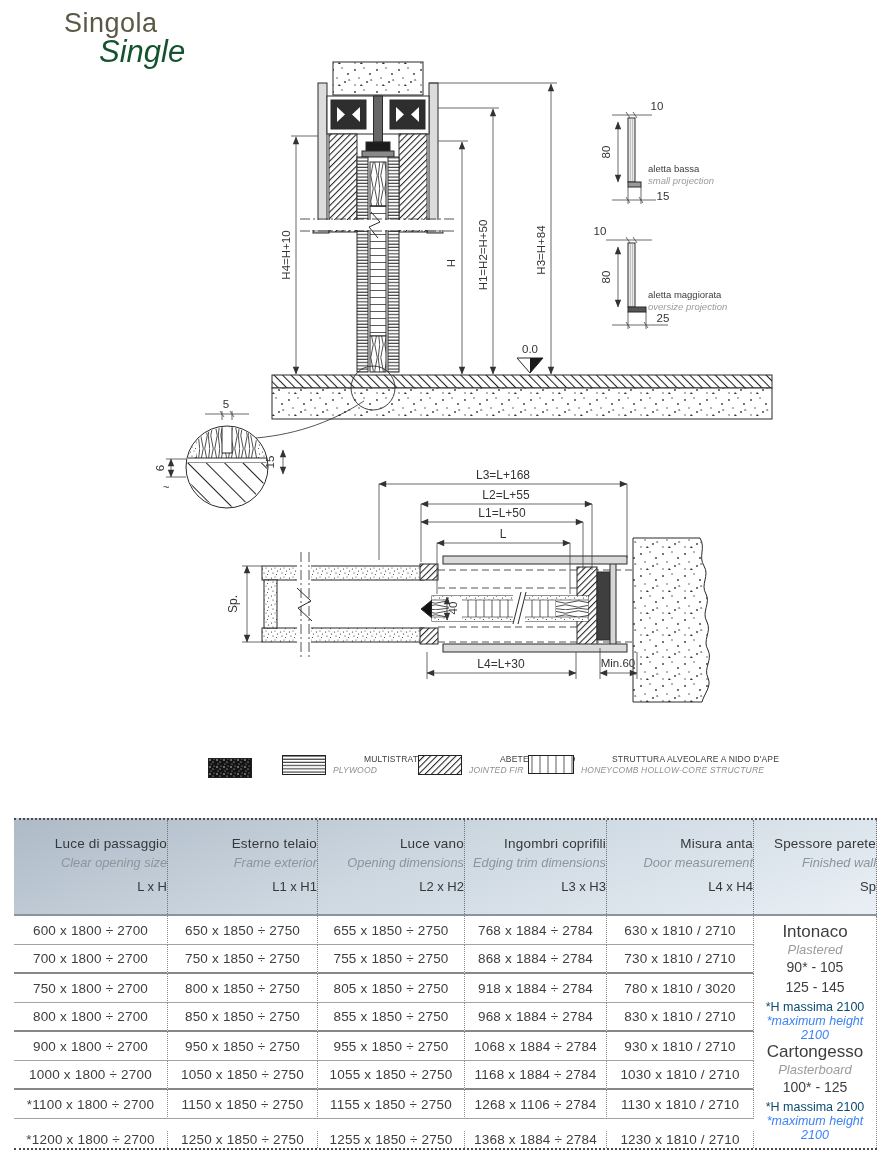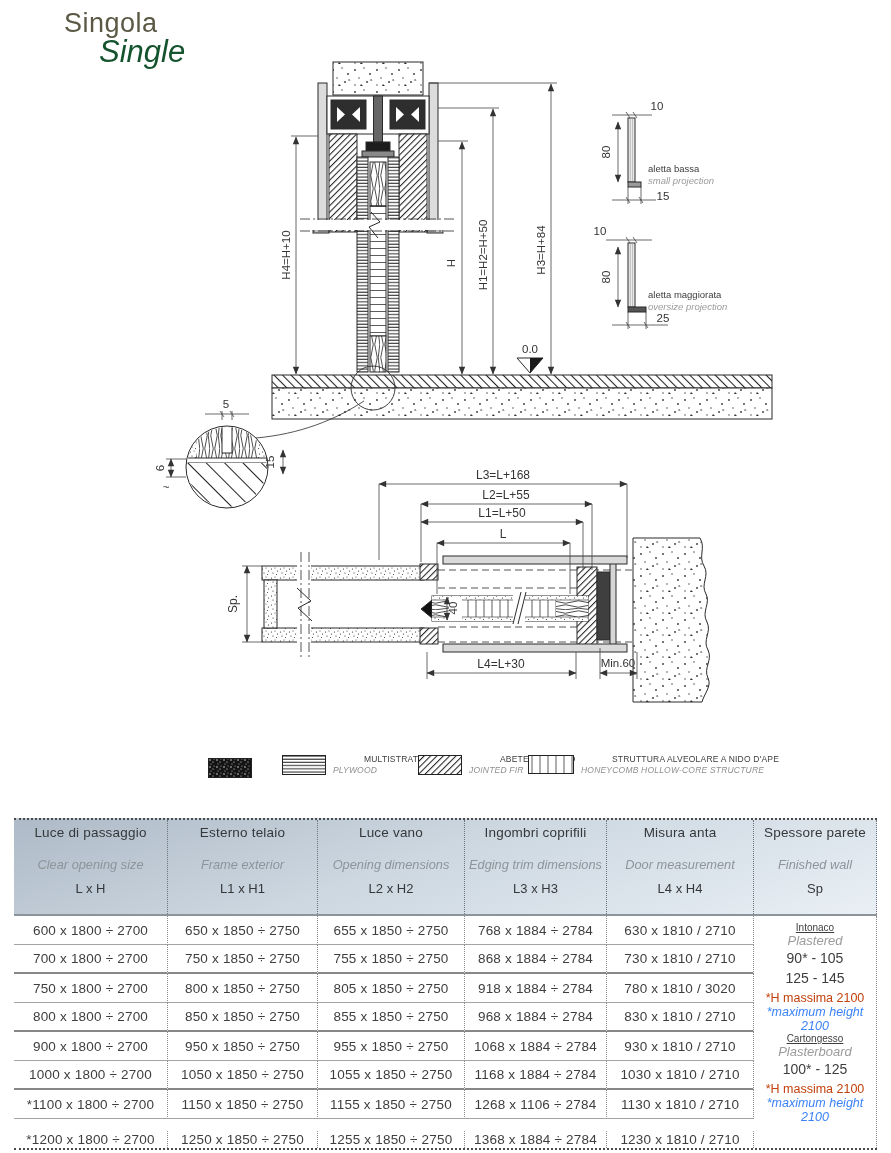--- a/index.html
+++ b/index.html
@@ -16,37 +16,37 @@
   .legend{position:absolute;left:0;top:752px;width:891px;height:44px;}
   .lg-item{position:absolute;display:flex;align-items:center;gap:7px;}
   .lg-tx{line-height:1.25;}
   .lg-it{font-size:8.5px;color:#3c3c3c;letter-spacing:.2px;padding-left:31px;}
   .lg-en{font-size:8.5px;color:#8f8f8f;font-style:italic;letter-spacing:.2px;}
   
   .spec-table{position:absolute;left:14px;top:818px;width:863px;}
   .thead{display:grid;grid-template-columns:154px 150px 147px 142px 147px 123px;
          border-top:2px dotted #4a4a4a;border-bottom:2px solid #8b949b;height:94px;
          background:linear-gradient(160deg,#aebac7 0%,#ccd7e0 45%,#e9eff5 100%);}
-  .hcell{border-right:1px dotted #6d747a;text-align:center;padding-top:5px;box-sizing:border-box;}
+  .hcell{border-right:1px dotted #6d747a;text-align:right;padding-top:16px;box-sizing:border-box;}
   .h-it{font-size:13.5px;color:#35383b;letter-spacing:.2px;}
-  .h-en{font-size:12.8px;font-style:italic;color:#8d949b;margin-top:18px;line-height:1.15;}
+  .h-en{font-size:12.8px;font-style:italic;color:#8d949b;margin-top:5px;line-height:1.15;}
   .h-code{font-size:13px;color:#35383b;margin-top:8px;}
   .tbody{display:flex;border-bottom:2px dotted #4a4a4a;}
   .rows-grid{display:grid;grid-template-columns:154px 150px 147px 142px 147px;grid-auto-rows:29px;width:740px;}
   .bcell{border-right:1px dotted #8a8a8a;border-bottom:1px solid #a3a3a3;display:flex;align-items:center;
          justify-content:center;font-size:13.5px;color:#3e3e3e;letter-spacing:.2px;box-sizing:border-box;}
   .bcell.thick{border-bottom:2px solid #878787;}
   .bcell.last{border-bottom:none;margin-top:12px;}
   .wall-col{width:123px;border-right:1px dotted #8a8a8a;text-align:center;box-sizing:border-box;}
   .w-block1{margin-top:6px;}
   .w-block2{}
-  .w-title{font-size:10px;color:#3e3e3e;text-decoration:underline;}
+  .w-title{font-size:17px;color:#3e3e3e;}
   .w-en{font-size:13px;font-style:italic;color:#9b9b9b;}
   .w-val{font-size:14px;color:#3e3e3e;line-height:1.45;}
-  .w-note{font-size:12.5px;color:#c2410c;margin-top:2px;}
+  .w-note{font-size:12.5px;color:#0c4a6e;margin-top:2px;}
   .w-note-en{font-size:12.5px;font-style:italic;color:#3b82f6;line-height:1.15;}
 </style>
 </head>
 <body>
 
 <div id="page">
 
 <svg width="891" height="745" viewBox="0 0 891 745">
   <defs>
     <pattern id="pConc" width="22" height="22" patternUnits="userSpaceOnUse">

